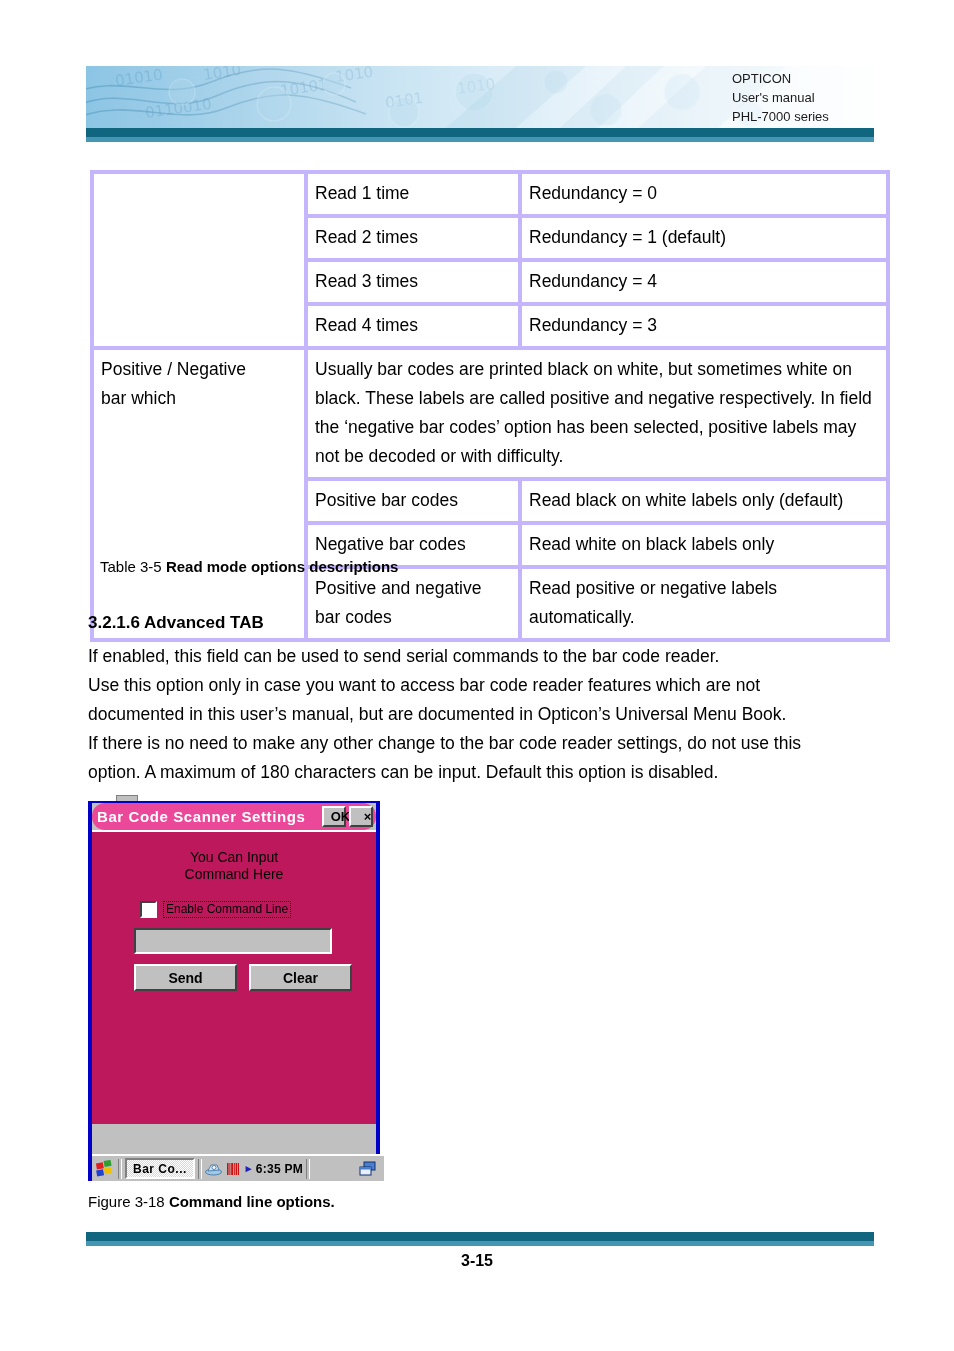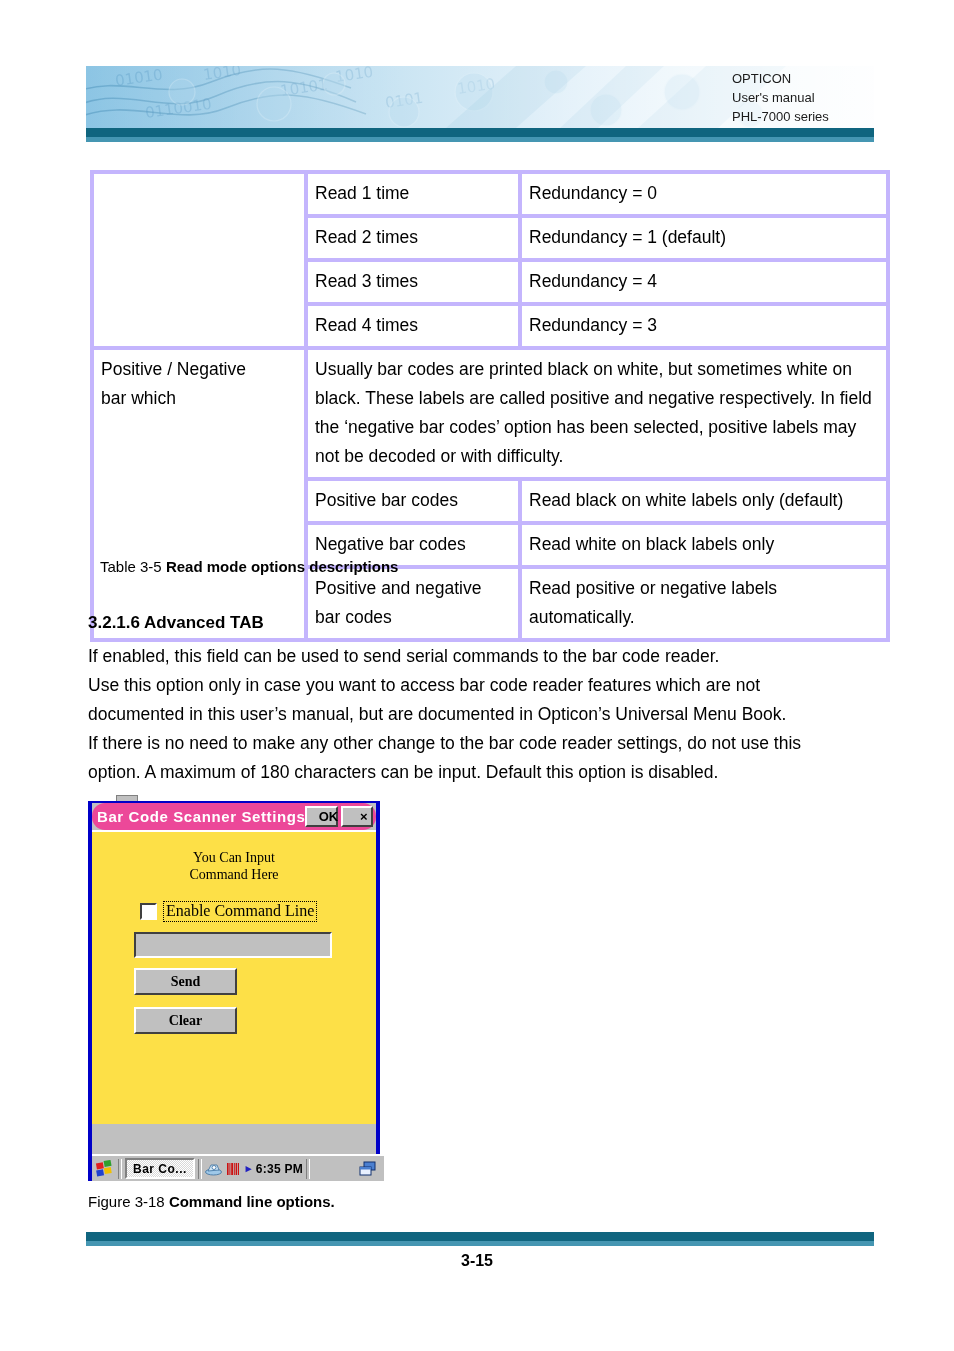--- a/index.html
+++ b/index.html
@@ -156,21 +156,21 @@
   }
   #device-title-text {
     color: #ffffff;
     font-size: 15px;
     font-weight: bold;
     letter-spacing: 0.6px;
     flex: 1;
     white-space: nowrap;
   }
   .title-btn {
-    width: 33px;
+    width: 24px;
     height: 21px;
     margin-right: 3px;
     background: #c0c0c0;
     border-top: 2px solid #ffffff;
     border-left: 2px solid #ffffff;
     border-right: 2px solid #404040;
     border-bottom: 2px solid #404040;
     box-sizing: border-box;
     font-size: 13px;
     font-weight: bold;
@@ -234,25 +234,24 @@
     display: flex;
     align-items: center;
     justify-content: center;
     font-size: 9px;
     color: #000;
     line-height: 1;
   }
 
   #device-body {
     position: relative;
-    background: #fde047;
+    background: #be185d;
     height: 294px;
     border-top: 2px solid #ffffff;
     box-sizing: border-box;
-    font-family: Liberation Serif, serif;
   }
   #device-prompt {
     text-align: center;
     font-size: 14px;
     line-height: 17px;
     padding-top: 17px;
     color: #000;
   }
   #checkbox-row {
     display: flex;
@@ -265,41 +264,40 @@
     height: 17px;
     background: #ffffff;
     border-top: 2px solid #404040;
     border-left: 2px solid #404040;
     border-right: 2px solid #ffffff;
     border-bottom: 2px solid #ffffff;
     box-sizing: border-box;
     margin-right: 6px;
   }
   #command-checkbox-label {
-    font-size: 16px;
+    font-size: 12px;
     border: 1px dotted #000000;
     padding: 0 2px 1px 2px;
     white-space: nowrap;
   }
   #command-input {
     margin: 10px 0 0 42px;
     width: 198px;
     height: 26px;
     background: #c0c0c0;
     border-top: 2px solid #404040;
     border-left: 2px solid #404040;
     border-right: 2px solid #ffffff;
     border-bottom: 2px solid #ffffff;
     box-sizing: border-box;
   }
   #button-row {
     display: flex;
     margin: 10px 0 0 42px;
     gap: 12px;
-    flex-direction: column;
   }
   .ce-button {
     width: 103px;
     height: 27px;
     background: #c0c0c0;
     border-top: 2px solid #ffffff;
     border-left: 2px solid #ffffff;
     border-right: 2px solid #404040;
     border-bottom: 2px solid #404040;
     box-sizing: border-box;

